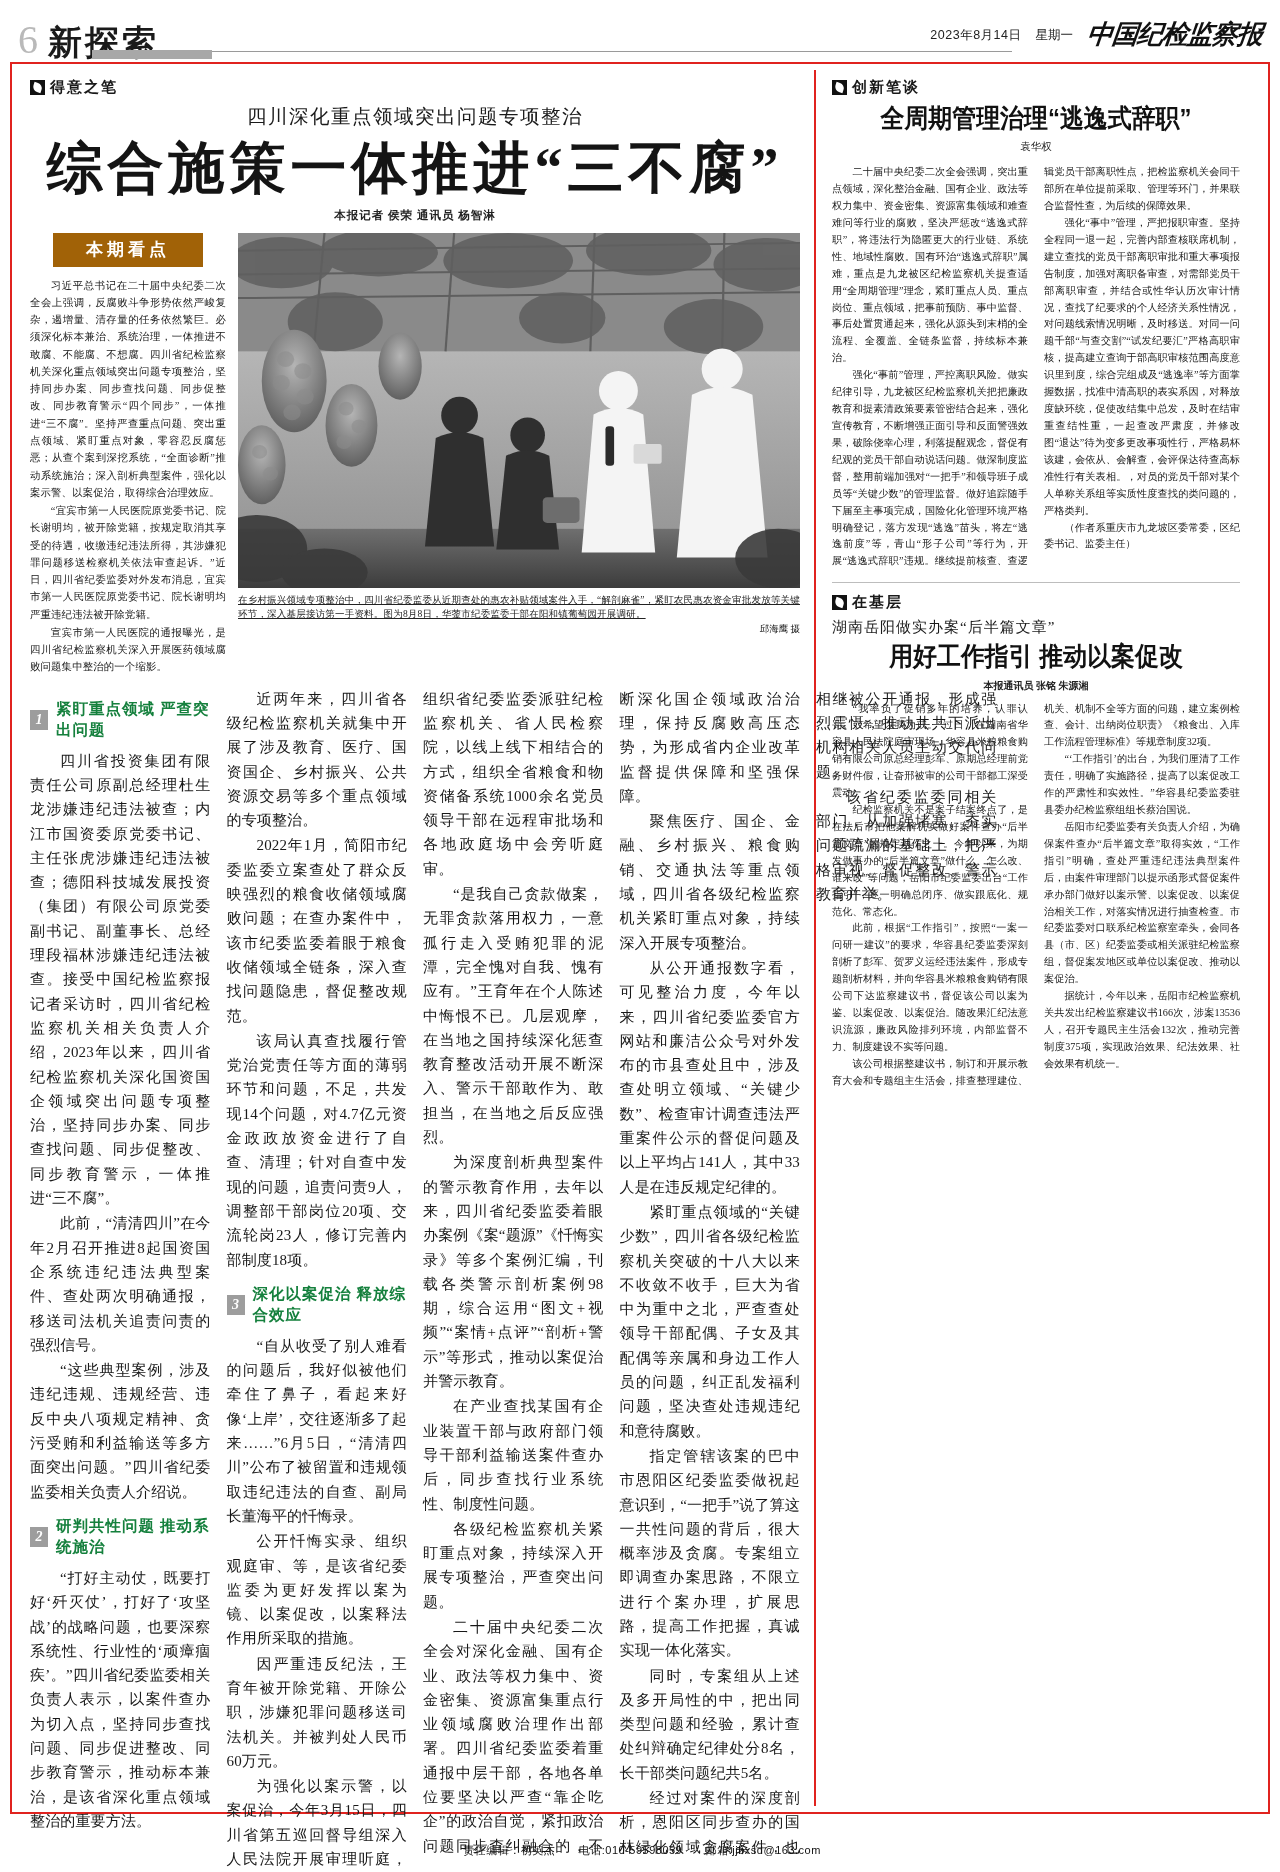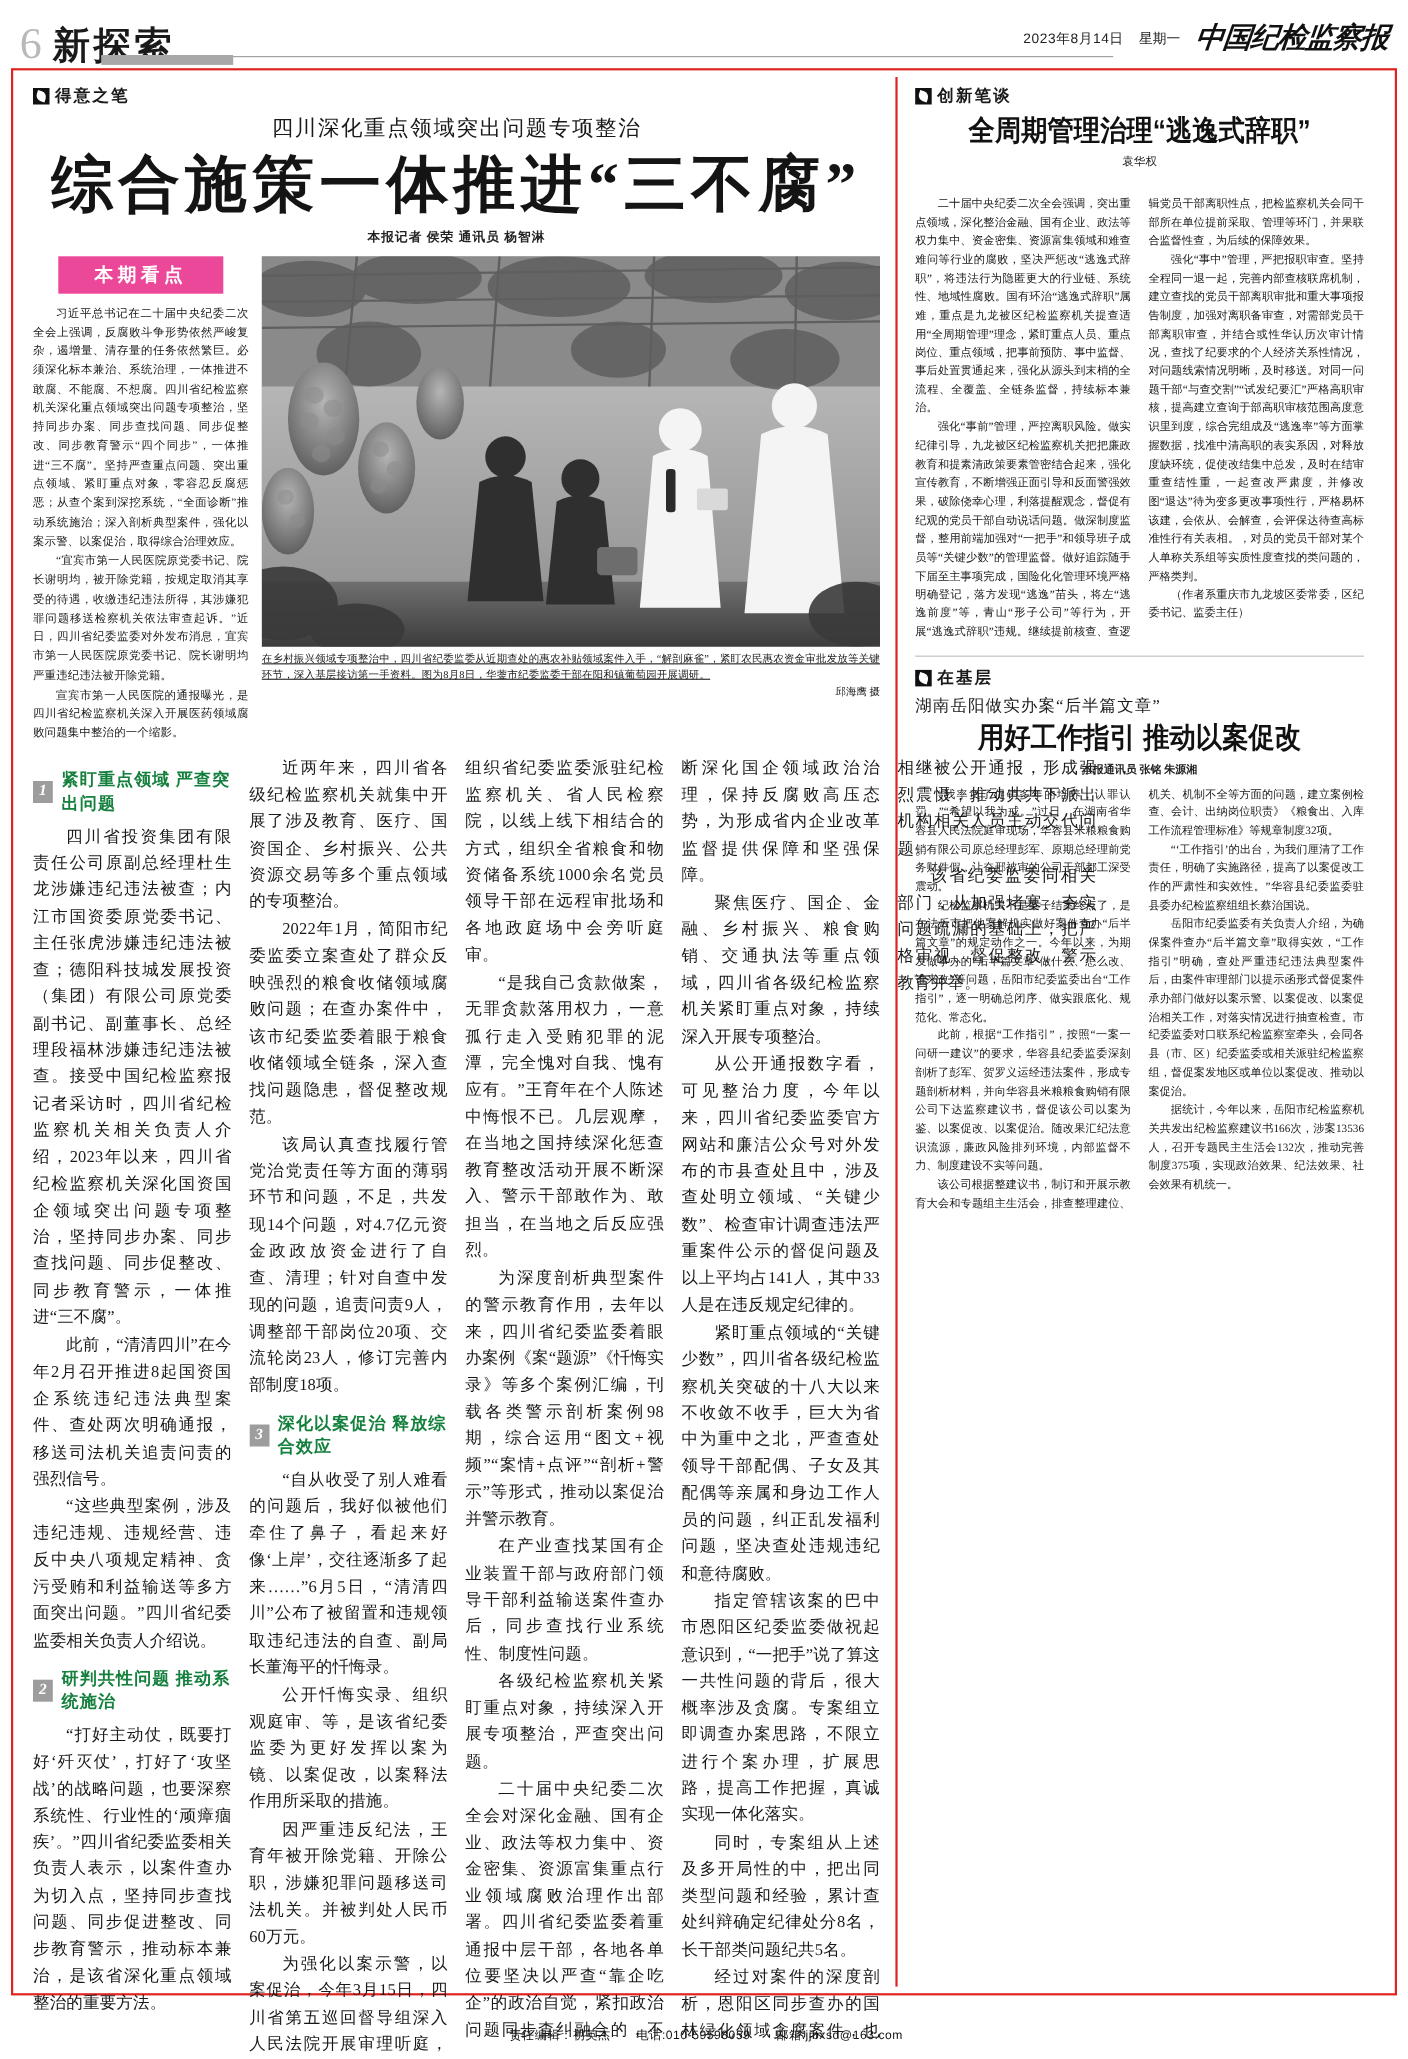--- a/index.html
+++ b/index.html
@@ -133,21 +133,21 @@
     letter-spacing:1px;
     color:#222;
     margin-bottom:10px;
     font-weight:700;
   }
 
   
   .top-area { display:flex; gap:12px; }
   .lead-col { width:196px; }
   .lead-badge {
-    background:#ec4899;
+    background:#a16207;
     color:#fff;
     font-size:17px;
     font-weight:700;
     letter-spacing:4px;
     text-align:center;
     padding:5px 0 6px 0;
     width:150px;
     margin:0 auto 10px auto;
   }
   .photo-col { flex:1; }
@@ -219,21 +219,21 @@
     line-height:1.2;
     color:#111;
     margin:4px 0 6px 0;
     font-family:"Liberation Sans", sans-serif;
     transform:scaleX(0.92);
   }
   .r-author {
     text-align:center;
     font-size:10.5px;
     color:#222;
-    margin-bottom:24px;
+    margin-bottom:10px;
   }
   .r-cols {
     column-count:2;
     column-gap:16px;
   }
   .r-body {
     font-size:10.2px;
     line-height:1.66;
     text-align:justify;
     text-indent:2em;

